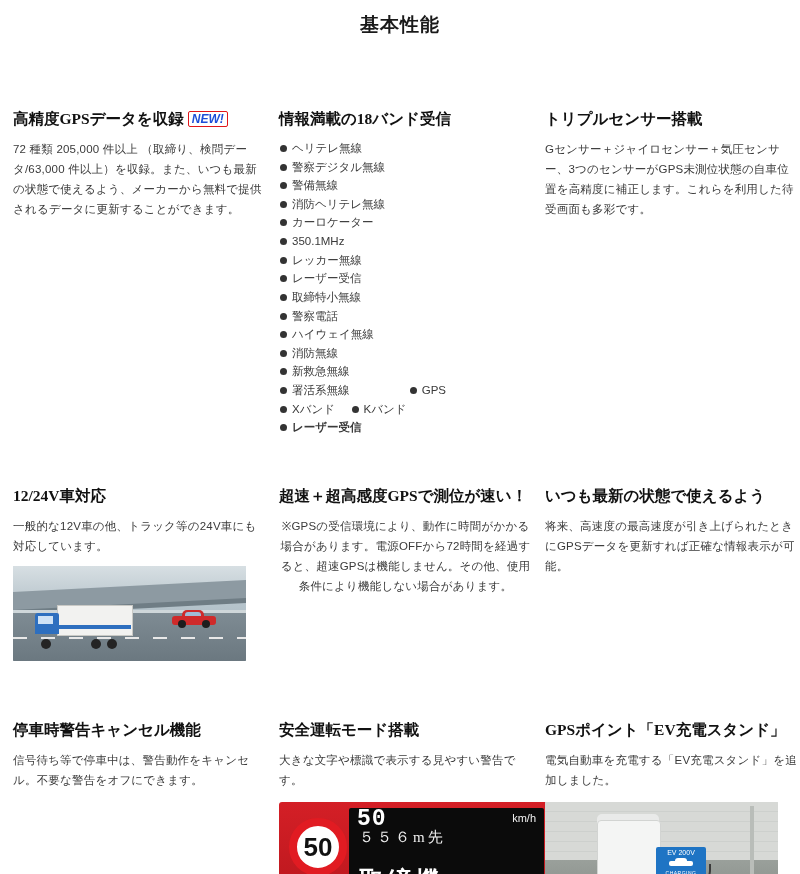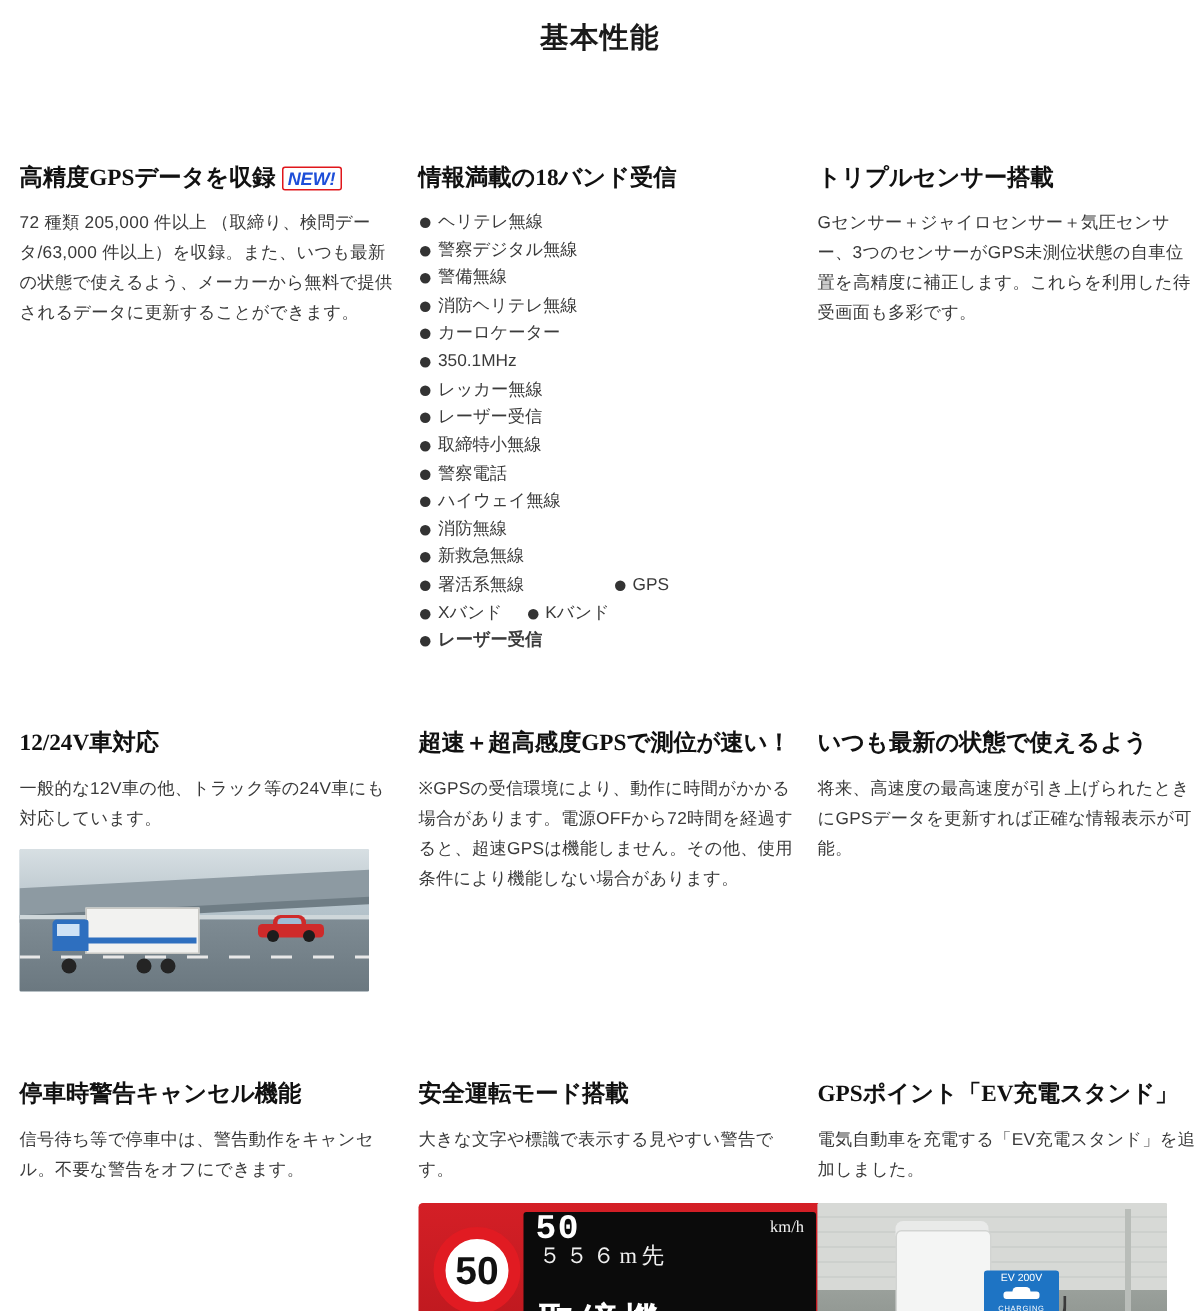--- a/index.html
+++ b/index.html
@@ -218,21 +218,21 @@
     display: flex; align-items: center; justify-content: center;
     font-family: "Liberation Sans", sans-serif;
     font-weight: bold;
     font-size: 26px;
     color: #111111;
   }
   .disp-kmh {
     position: absolute; right: 8px; top: 4px;
     color: #f3f3f3;
     font-size: 11px;
-    font-family: Liberation Serif, serif;
+    font-family: Liberation Sans, sans-serif;
   }
   .disp-bignum {
     position: absolute; left: 8px; top: -2px;
     color: #ffffff;
     font-family: "Liberation Mono", monospace;
     font-size: 23px;
     letter-spacing: 1px;
     font-weight: bold;
   }
   .disp-dist {
@@ -385,21 +385,21 @@
           <div class="truck-stripe"></div>
           <div class="truck-cab"></div>
           <div class="truck-win"></div>
           <div class="wheel w1"></div>
           <div class="wheel w2"></div>
           <div class="wheel w3"></div>
         </div>
       </div>
     </div>
 
-    <div class="cell" style="padding-top:22px;">
+    <div class="cell" style="padding-top:22px;text-align:center;">
       <div class="cell-title">
         <span>超速＋超高感度GPSで測位が速い！</span>
       </div>
       <div class="cell-body">
         <p>※GPSの受信環境により、動作に時間がかかる場合があります。電源OFFから72時間を経過すると、超速GPSは機能しません。その他、使用条件により機能しない場合があります。</p>
       </div>
     </div>
 
     <div class="cell" style="padding-top:22px;">
       <div class="cell-title">

